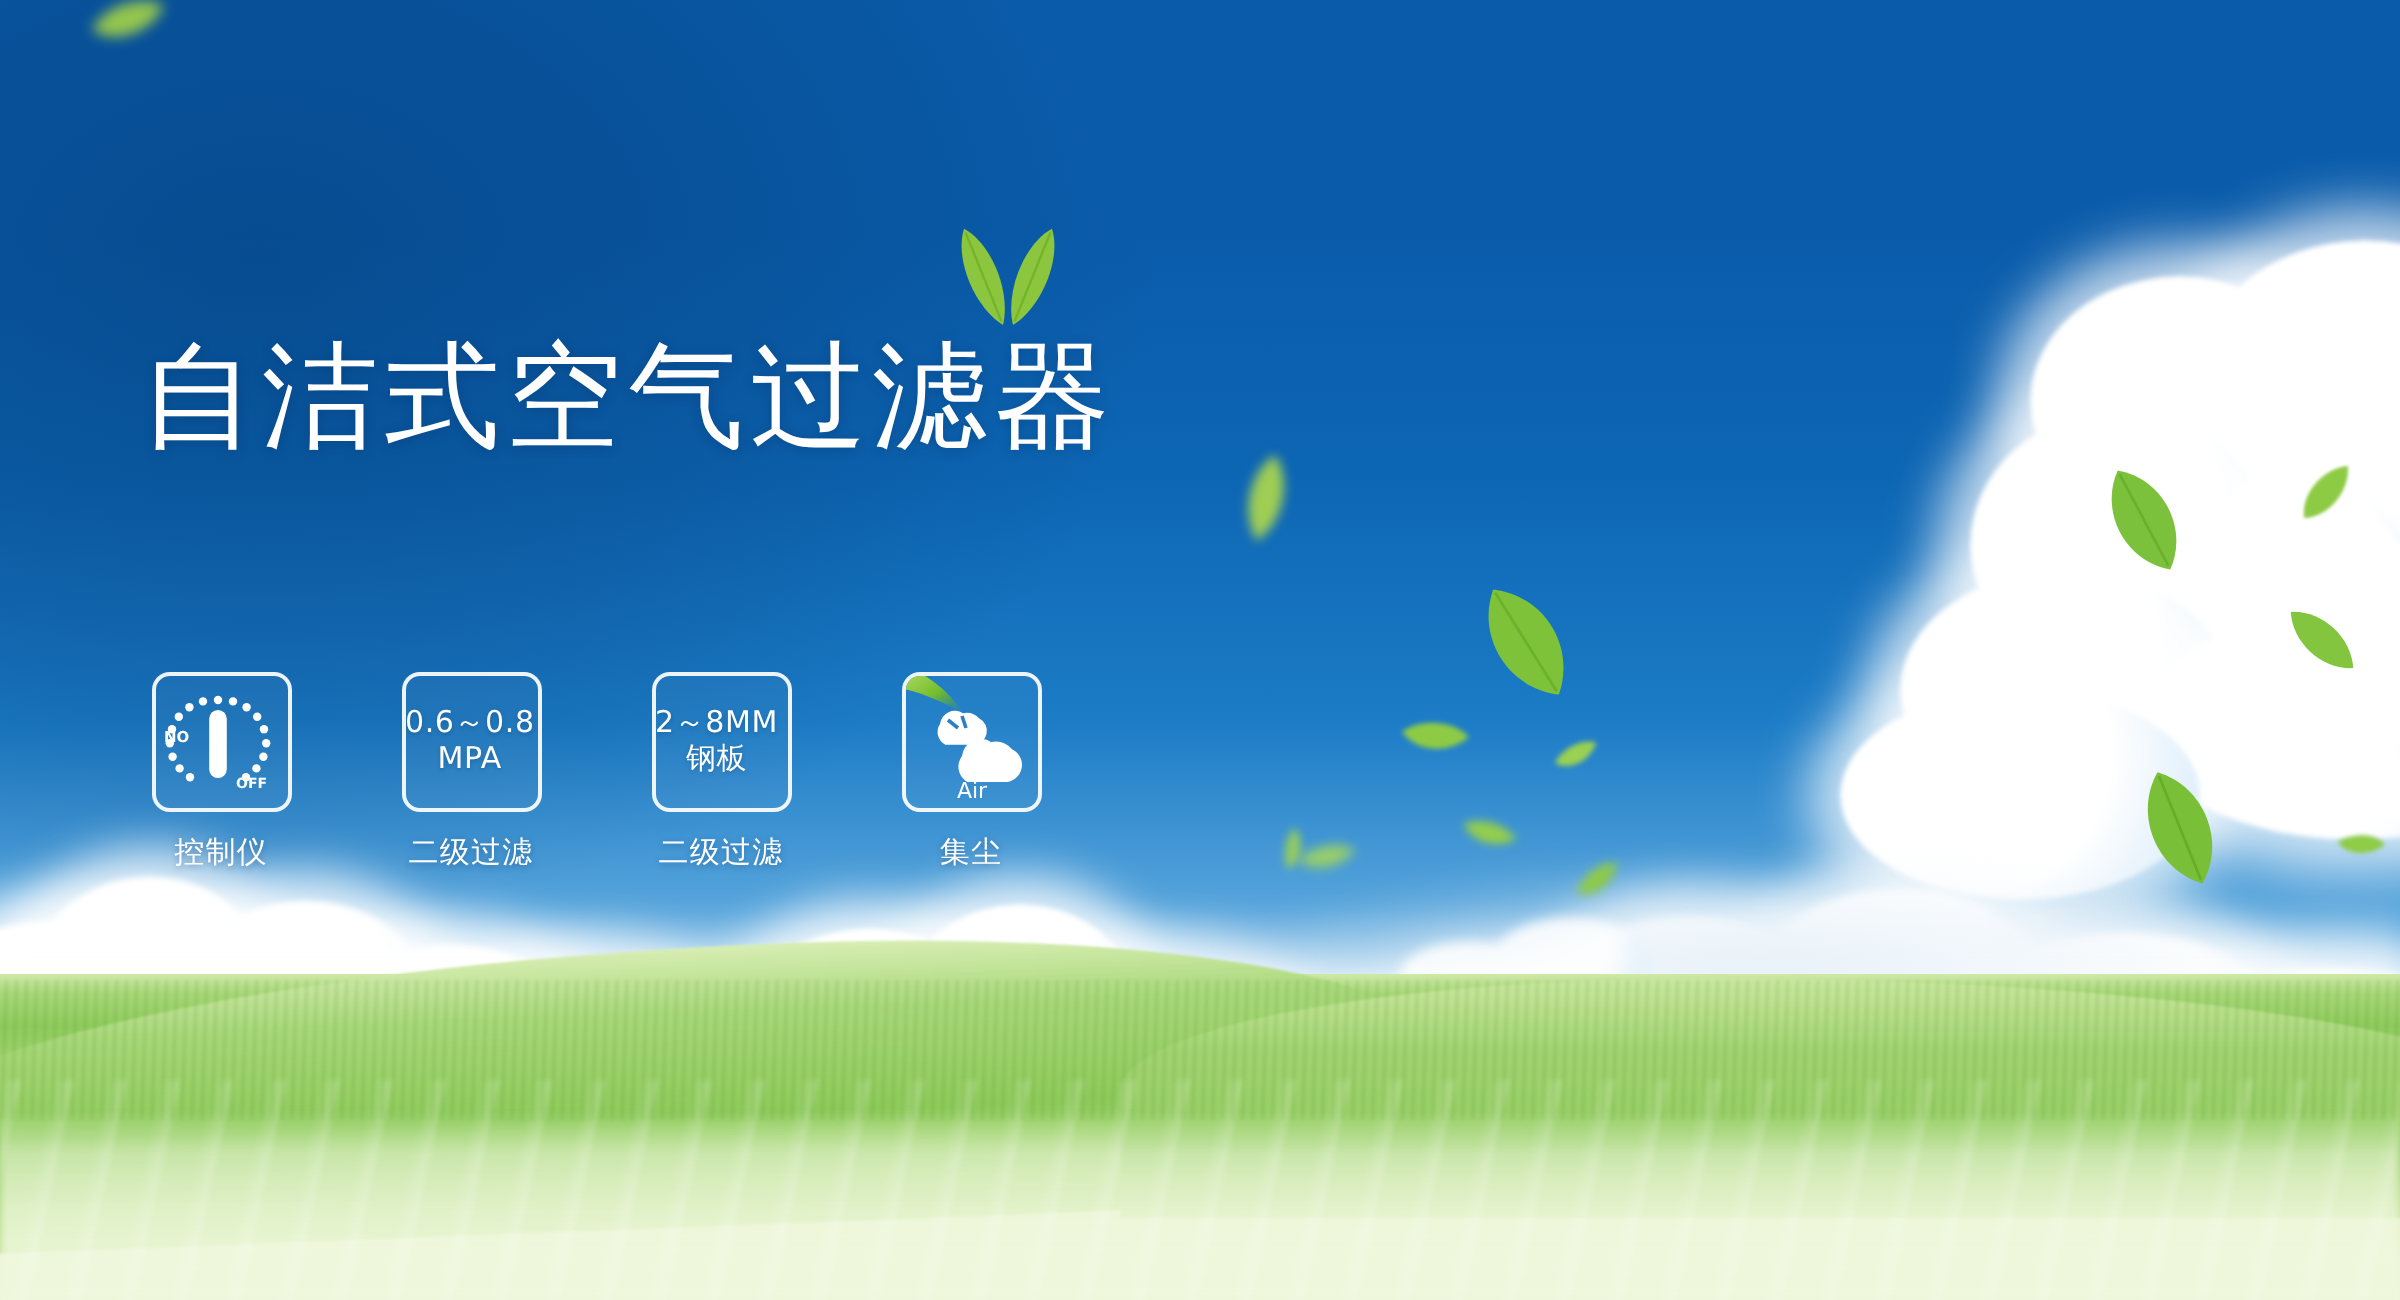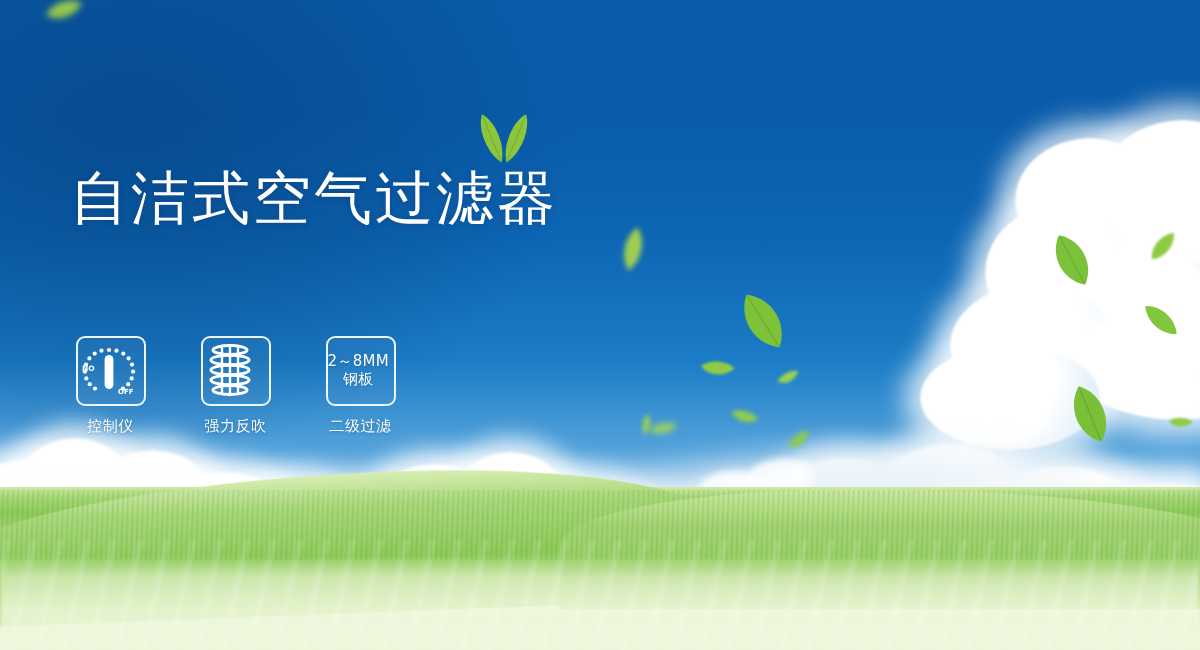--- a/index.html
+++ b/index.html
@@ -352,47 +352,61 @@
                 <circle cx="17" cy="45.6" r="2.1"></circle>
               <rect x="26.6" y="12" width="8.8" height="34" rx="4.4"></rect>
             </g>
             <text x="4" y="28" fill="#ffffff" font-size="7.5" font-family="DejaVu Sans, sans-serif" font-weight="bold">NO</text>
             <text x="40" y="51" fill="#ffffff" font-size="7" font-family="DejaVu Sans, sans-serif" font-weight="bold">OFF</text>
           </svg>
         </div>
         <div class="feature-label">控制仪</div>
       </div>
 
-
       <div class="feature">
         <div class="feature-tile">
-          <svg width="54" height="56" viewBox="0 0 54 56">
-            <g stroke="#ffffff" stroke-width="2.4" fill="none" stroke-linecap="round">
-              <line x1="19" y1="5" x2="19" y2="51"></line>
-              <line x1="27" y1="4" x2="27" y2="52"></line>
-              <line x1="35" y1="5" x2="35" y2="51"></line>
-            </g>
-            <g fill="none" stroke="#ffffff" stroke-width="3">
-              <ellipse cx="27" cy="7" rx="17" ry="4.4"></ellipse>
-              <ellipse cx="27" cy="17" rx="19" ry="4.8"></ellipse>
-              <ellipse cx="27" cy="27" rx="19" ry="4.8"></ellipse>
-              <ellipse cx="27" cy="37" rx="19" ry="4.8"></ellipse>
-              <ellipse cx="27" cy="47" rx="17" ry="4.4"></ellipse>
-            </g>
-          </svg>
+          <div class="tile-text">
+            <span>0.6～0.8</span>
+            <span class="l2">MPA</span>
+          </div>
         </div>
-        <div class="feature-label">强力反吹</div>
+        <div class="feature-label">二级过滤</div>
       </div>
+
 
       <div class="feature">
         <div class="feature-tile">
           <div class="tile-text">
             <span>2～8MM</span>
             <span class="l2">钢板</span>
           </div>
         </div>
         <div class="feature-label">二级过滤</div>
       </div>
 
+      <div class="feature">
+        <div class="feature-tile">
+          <svg width="66" height="66" viewBox="0 0 66 66">
+            <defs>
+              <linearGradient id="swoosh" x1="0" y1="0" x2="1" y2="1">
+                <stop offset="0%" stop-color="#bfe36a"></stop>
+                <stop offset="60%" stop-color="#74bd2e"></stop>
+                <stop offset="100%" stop-color="#5aa81c" stop-opacity="0"></stop>
+              </linearGradient>
+            </defs>
+            <path d="M-4 -6 C10 -2 22 8 28 18 C20 14 8 8 -4 6 Z" fill="url(#swoosh)"></path>
+            <g fill="#ffffff">
+              <path d="M17 24 a7.5 7.5 0 0 1 11.5 -5.4 a9 9 0 0 1 8.2 2.6 a7 7 0 0 1 -3 13.2 h-14 a7.2 7.2 0 0 1 -2.7 -10.4 Z"></path>
+              <path d="M28 40 a9.5 9.5 0 0 1 14.5 -7 a11 11 0 0 1 10.5 3.6 a8.6 8.6 0 0 1 -3.8 16.4 h-18.5 a8.8 8.8 0 0 1 -2.7 -13 Z"></path>
+            </g>
+            <g fill="none" stroke="#2b7fc4" stroke-width="1.8">
+              <path d="M21 22 l5 4"></path>
+                <path d="M28 20 l2 6"></path>
+            </g>
+            <text x="33" y="61" fill="#ffffff" font-size="11" text-anchor="middle" font-family="DejaVu Sans, sans-serif">Air</text>
+          </svg>
+        </div>
+        <div class="feature-label">集尘</div>
+      </div>
 
     </div>
   </div>
 </div>
 
 </body></html>

